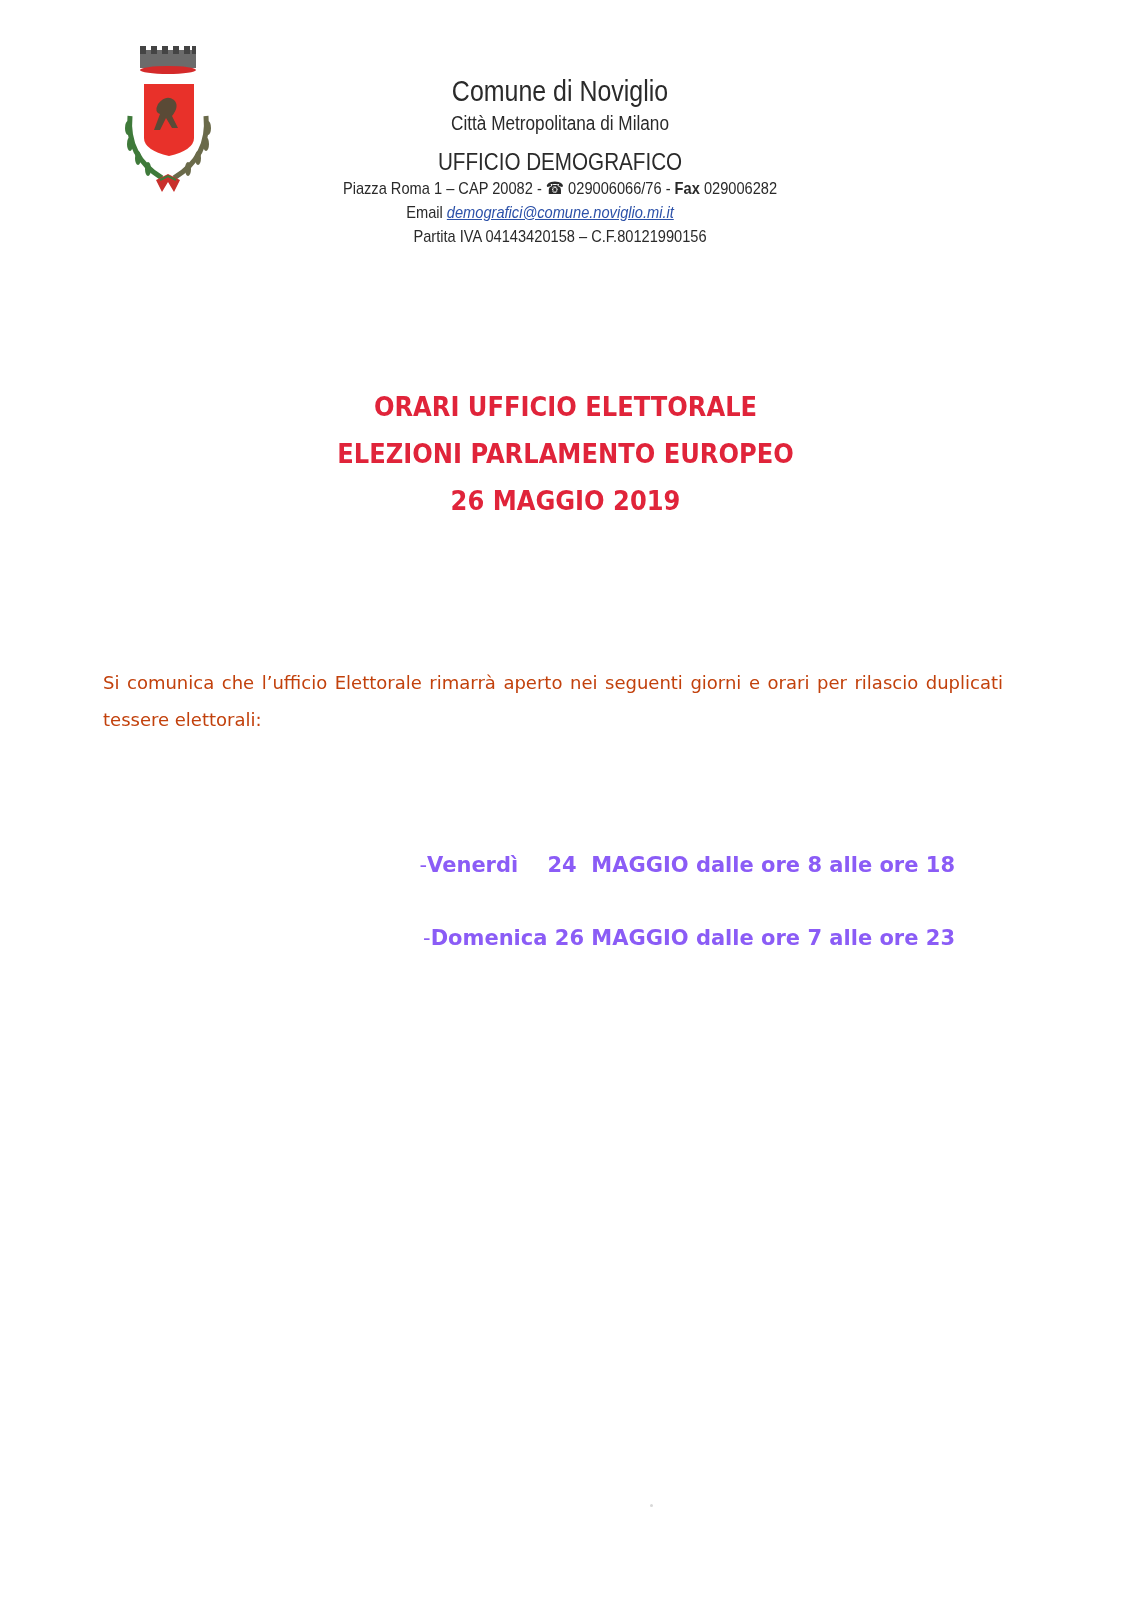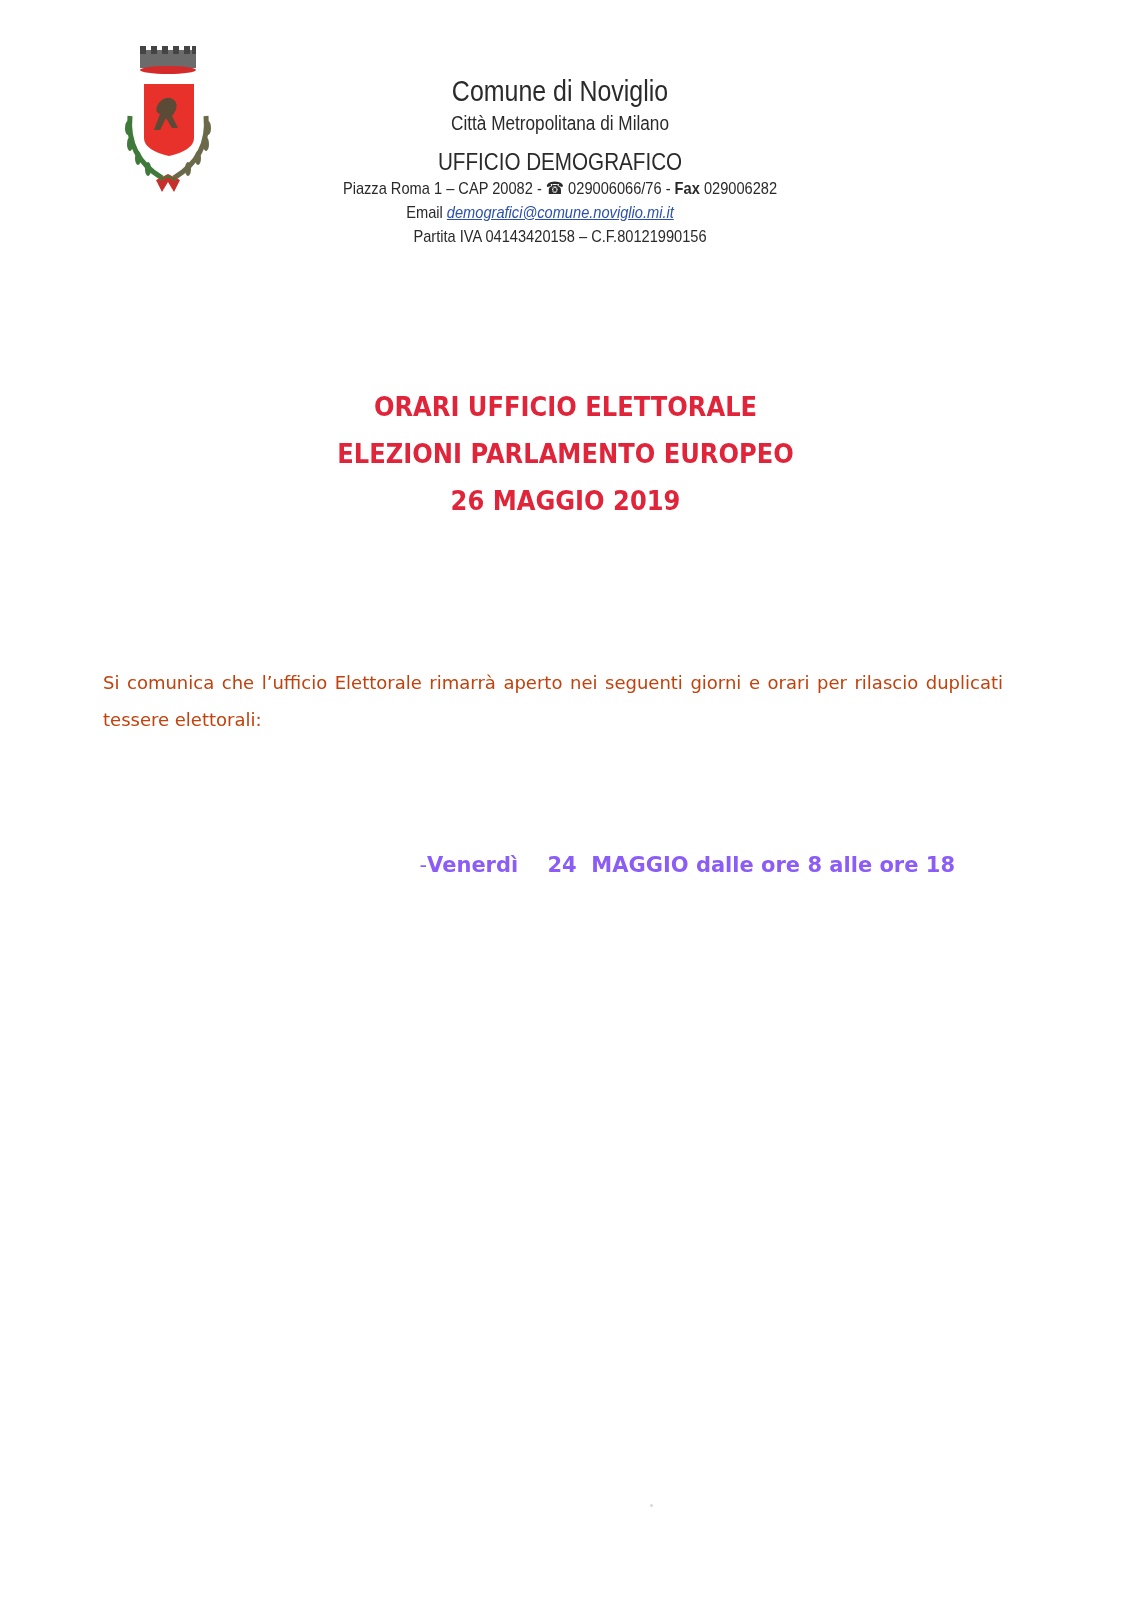--- a/index.html
+++ b/index.html
@@ -80,15 +80,16 @@
 <div class="title">
   <span>ORARI UFFICIO ELETTORALE</span>
   <span>ELEZIONI PARLAMENTO EUROPEO</span>
   <span>26 MAGGIO 2019</span>
 </div>
 
 <div class="intro">Si comunica che l’ufficio Elettorale rimarrà aperto nei seguenti giorni e orari per rilascio duplicati tessere elettorali:</div>
 
 <div class="schedule">
   <div class="row"><span class="dash">-</span><span class="day">Venerdì   </span><span> 24  MAGGIO dalle ore 8 alle ore 18</span></div>
+  <div class="row"><span class="dash">-</span><span class="day">Domenica</span><span> 26 MAGGIO dalle ore 7 alle ore 23</span></div>
 </div>
 
 <div class="scan-mark"></div>
 
 </body></html>

